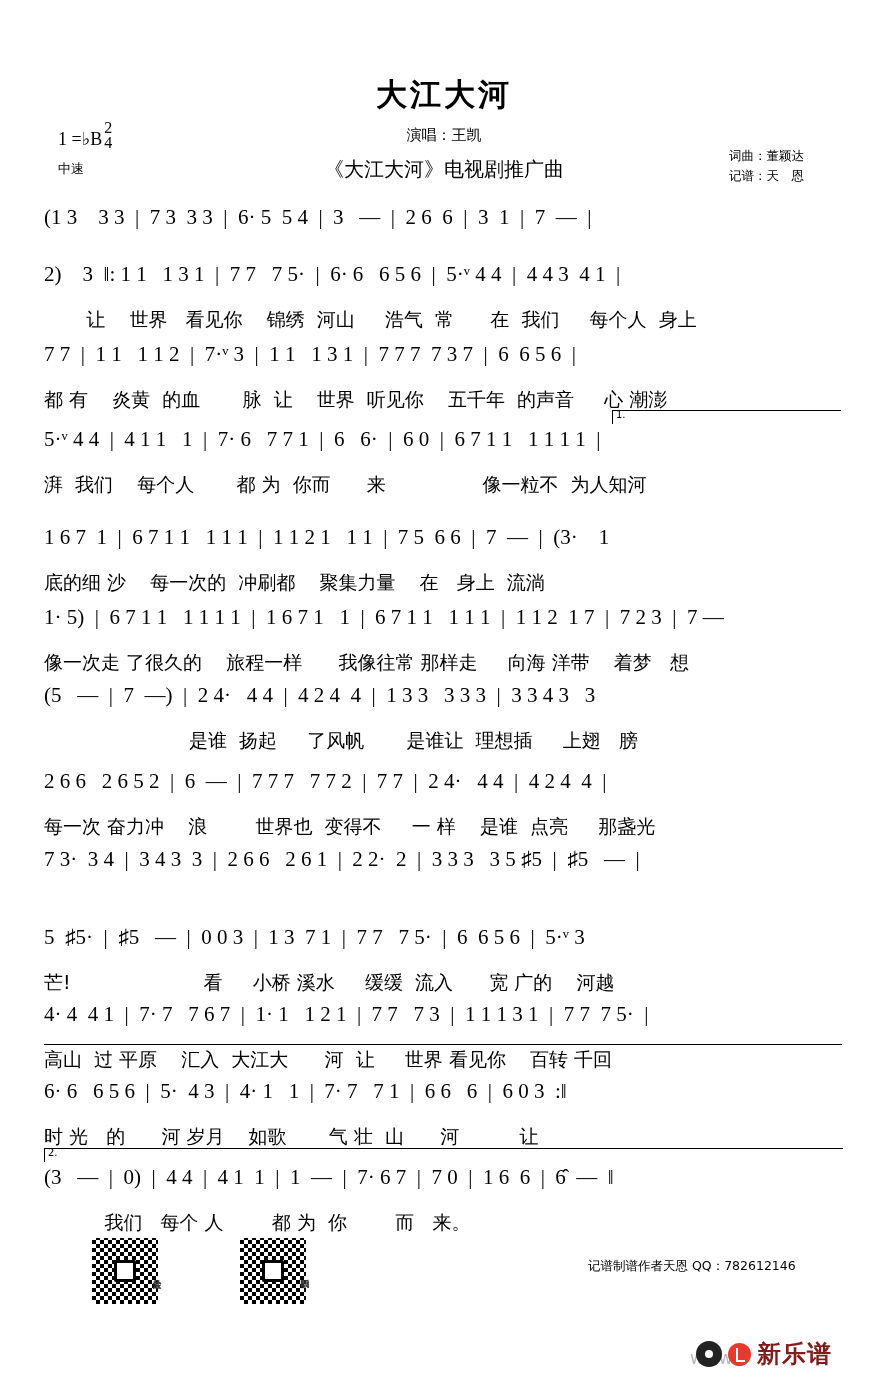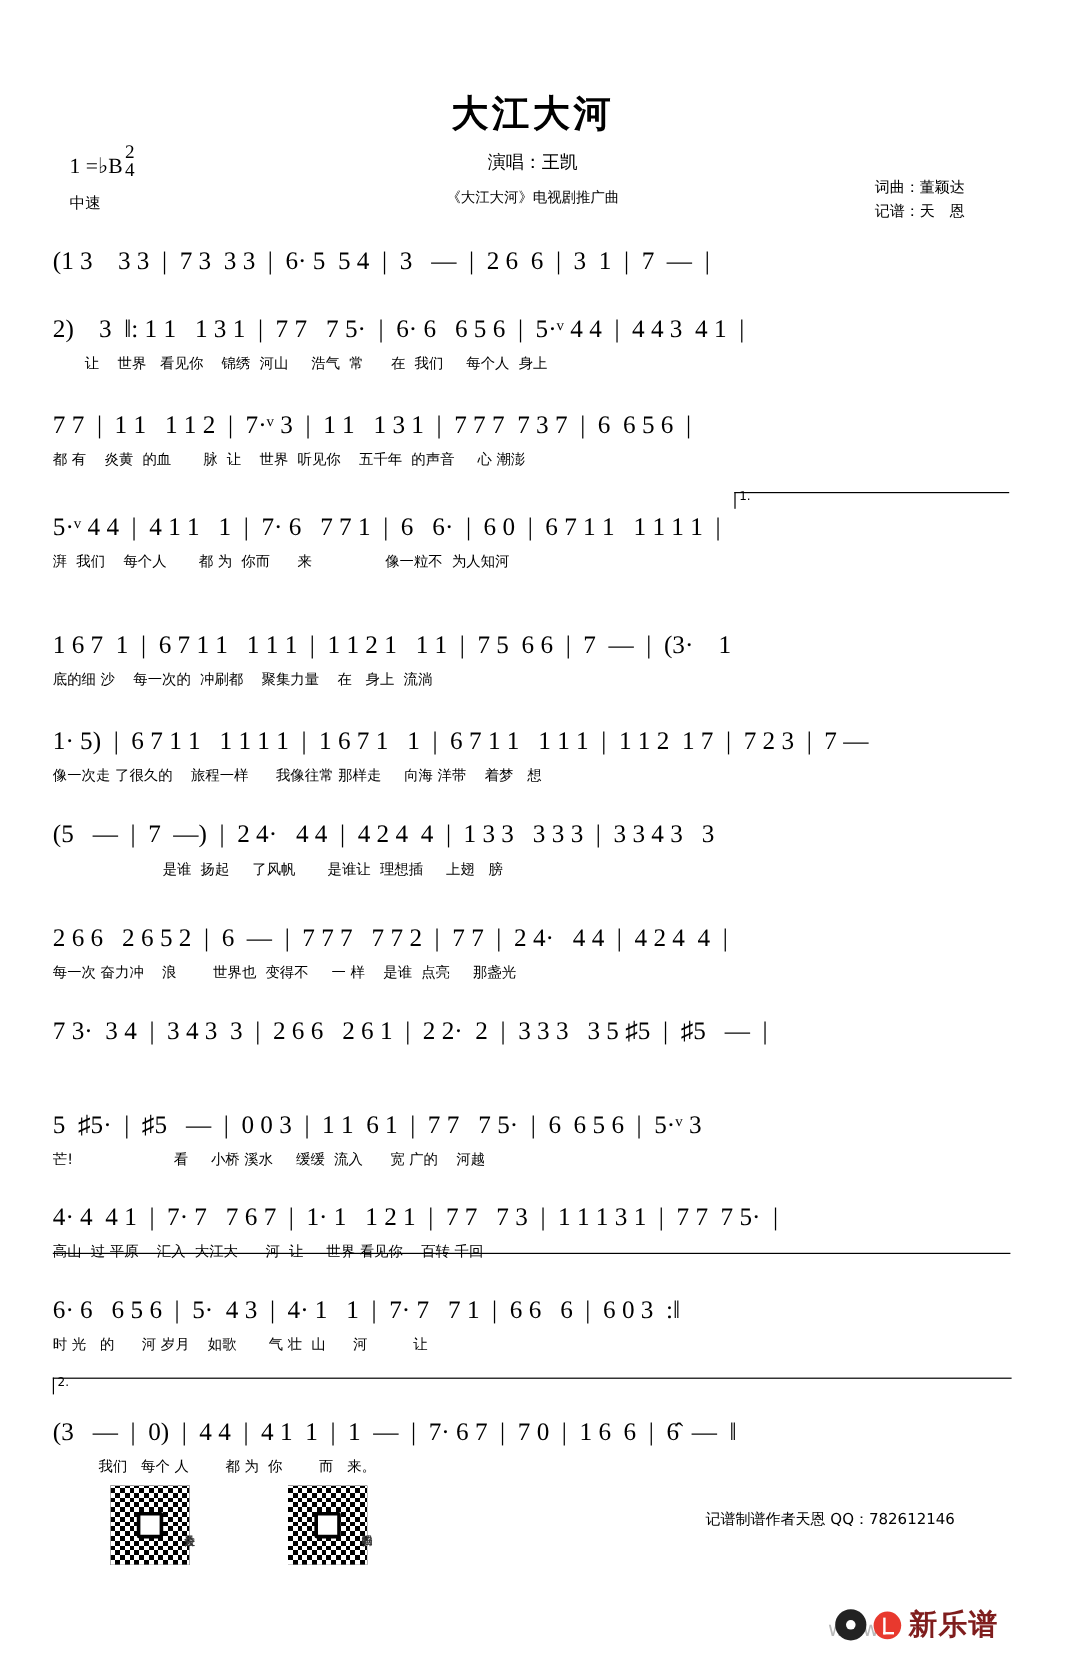--- a/index.html
+++ b/index.html
@@ -42,21 +42,21 @@
     text-align: center;
     font-size: 15px;
     font-family: "DejaVu Sans", sans-serif;
   }
   .subtitle {
     position: absolute;
     top: 156px;
     left: 0;
     width: 888px;
     text-align: center;
-    font-size: 12px;
+    font-size: 20px;
     font-family: "DejaVu Sans", sans-serif;
   }
   .keysig {
     position: absolute;
     left: 58px;
     top: 120px;
     font-size: 18px;
     font-family: "Liberation Serif", serif;
   }
   .keysig .frac {
@@ -101,24 +101,24 @@
     height: 38px;
     font-size: 21px;
     font-family: Liberation Serif, serif;
     white-space: pre;
     letter-spacing: 0px;
     line-height: 38px;
   }
   .lyric {
     position: absolute;
     left: 0;
-    top: 35px;
+    top: 51px;
     width: 800px;
     height: 26px;
-    font-size: 12px;
+    font-size: 19px;
     font-family: "DejaVu Sans", sans-serif;
     white-space: pre;
     line-height: 26px;
   }
 
   
 
   
   .qr {
     position: absolute;
@@ -285,35 +285,35 @@
   <div class="row" style="top:762px;">
     <div class="notes">2 6 6   2 6 5 2  |  6  —  |  7 7 7   7 7 2  |  7 7  |  2 4·   4 4  |  4 2 4  4  |</div>
     <div class="lyric">每一次 奋力冲    浪        世界也  变得不     一 样    是谁  点亮     那盏光</div>
   </div>
 
   <div class="row" style="top:840px;">
     <div class="notes">7 3·  3 4  |  3 4 3  3  |  2 6 6   2 6 1  |  2 2·  2  |  3 3 3   3 5 ♯5  |  ♯5   —  |</div>
   </div>
 
   <div class="row" style="top:918px;">
-    <div class="notes">5  ♯5·  |  ♯5   —  |  0 0 3  |  1 1  6 1  |  7 7   7 5·  |  6  6 5 6  |  5·ᵛ 3</div>
+    <div class="notes">5  ♯5·  |  ♯5   —  |  0 0 3  |  1 3  7 1  |  7 7   7 5·  |  6  6 5 6  |  5·ᵛ 3</div>
     <div class="lyric">芒!                      看     小桥 溪水     缓缓  流入      宽 广的    河越</div>
   </div>
 
   <div class="row" style="top:995px;">
     <div class="notes">4· 4  4 1  |  7· 7   7 6 7  |  1· 1   1 2 1  |  7 7   7 3  |  1 1 1 3 1  |  7 7  7 5·  |</div>
     <div class="lyric">高山  过 平原    汇入  大江大      河  让     世界 看见你    百转 千回</div>
   </div>
 
   <div class="row" style="top:1072px;">
     <div class="notes">6· 6   6 5 6  |  5·  4 3  |  4· 1   1  |  7· 7   7 1  |  6 6   6  |  6 0 3  :‖</div>
     <div class="lyric">时 光   的      河 岁月    如歌       气 壮  山      河          让</div>
   </div>
 
-  <div class="row" style="top:1158px;margin-top:16px;">
+  <div class="row" style="top:1158px;">
     <div class="notes">(3   —  |  0)  |  4 4  |  4 1  1  |  1  —  |  7· 6 7  |  7 0  |  1 6  6  |  6̂  —  ‖</div>
     <div class="lyric">          我们   每个 人        都 为  你        而   来。</div>
   </div>
 
   <div class="ending" style="left:612px; top:410px; width:228px;">
     <span>1.</span>
   </div>
   <div class="ending" style="left:44px; top:1148px; width:798px;">
     <span>2.</span>
   </div>

